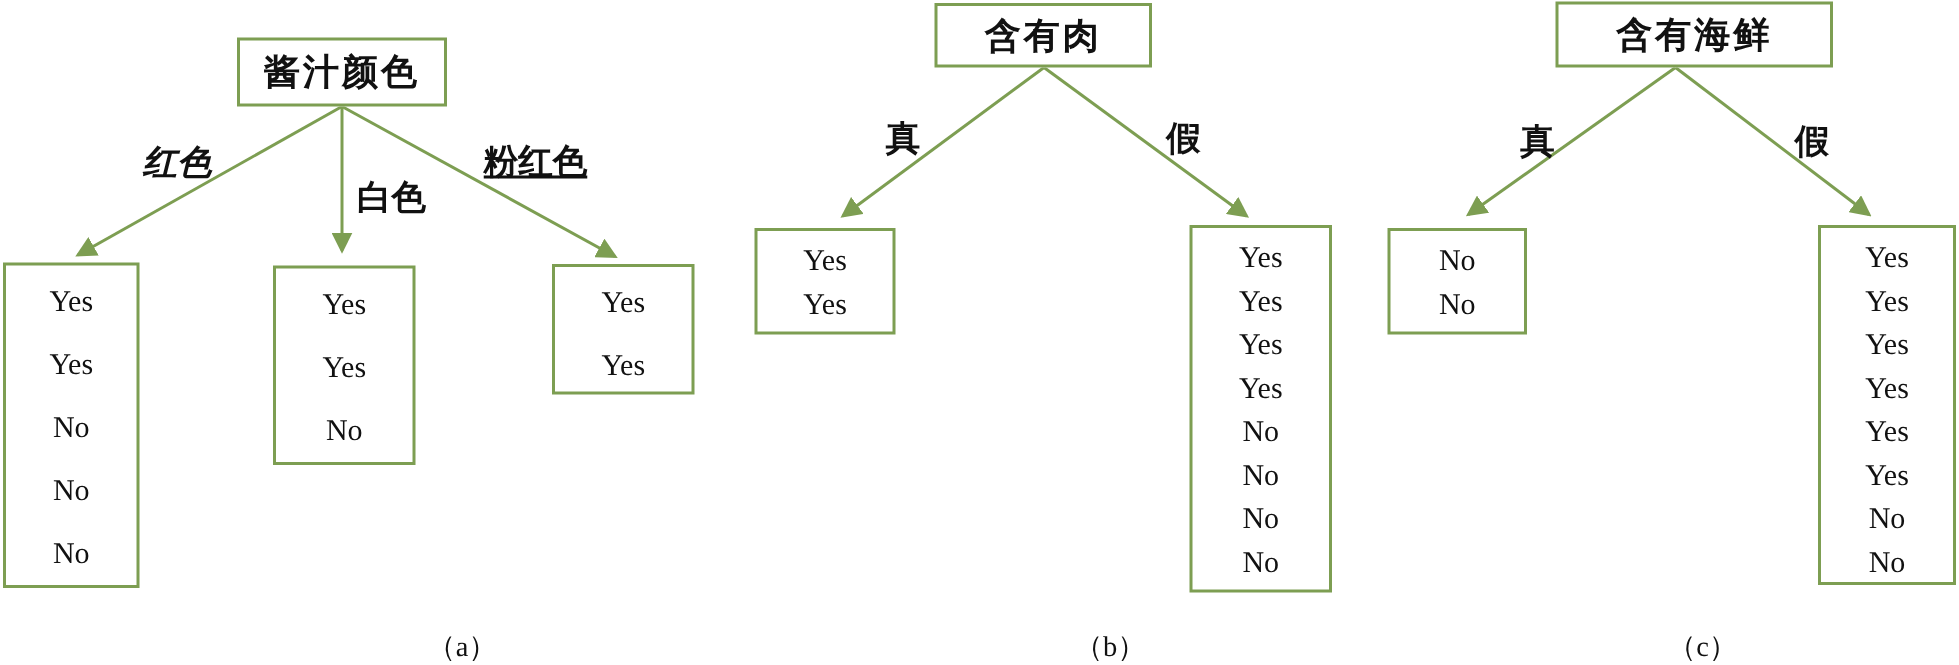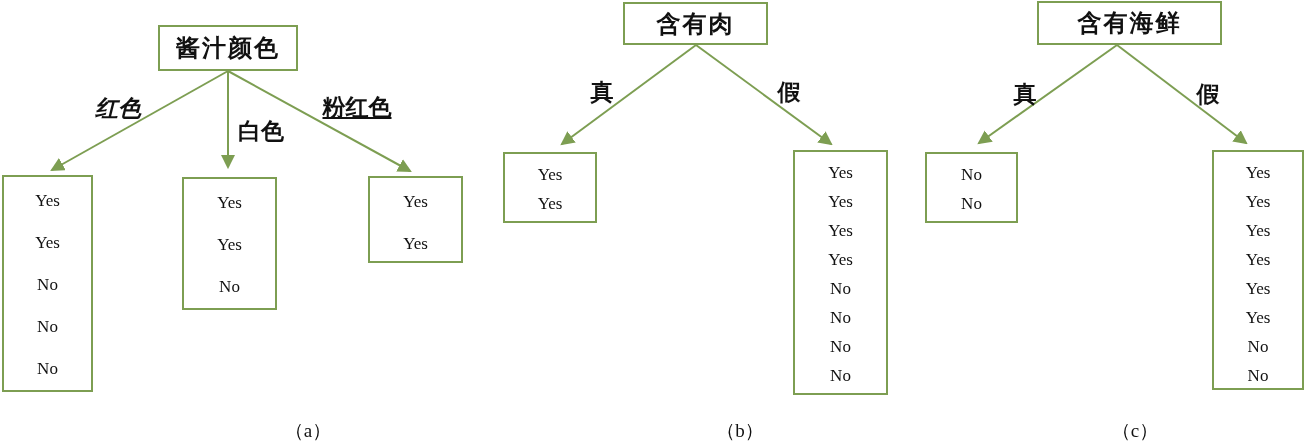--- a/index.html
+++ b/index.html
@@ -50,21 +50,21 @@
     font-weight: 700;
     font-size: 23px;
     white-space: nowrap;
   }
 
   .leaf-node {
     position: absolute;
     border: 2px solid var(--line);
     background: var(--bg);
     text-align: center;
-    font-size: 17px;
+    font-size: 20px;
   }
   .leaf-node .leaf-item { display: block; }
   .leaf-node.spacious { padding-top: 3px; }
   .leaf-node.spacious .leaf-item { line-height: 42px; }
   .leaf-node.tight { padding-top: 6px; }
   .leaf-node.tight .leaf-item { line-height: 29px; }
 
   .caption {
     position: absolute;
     transform: translateX(-50%);

